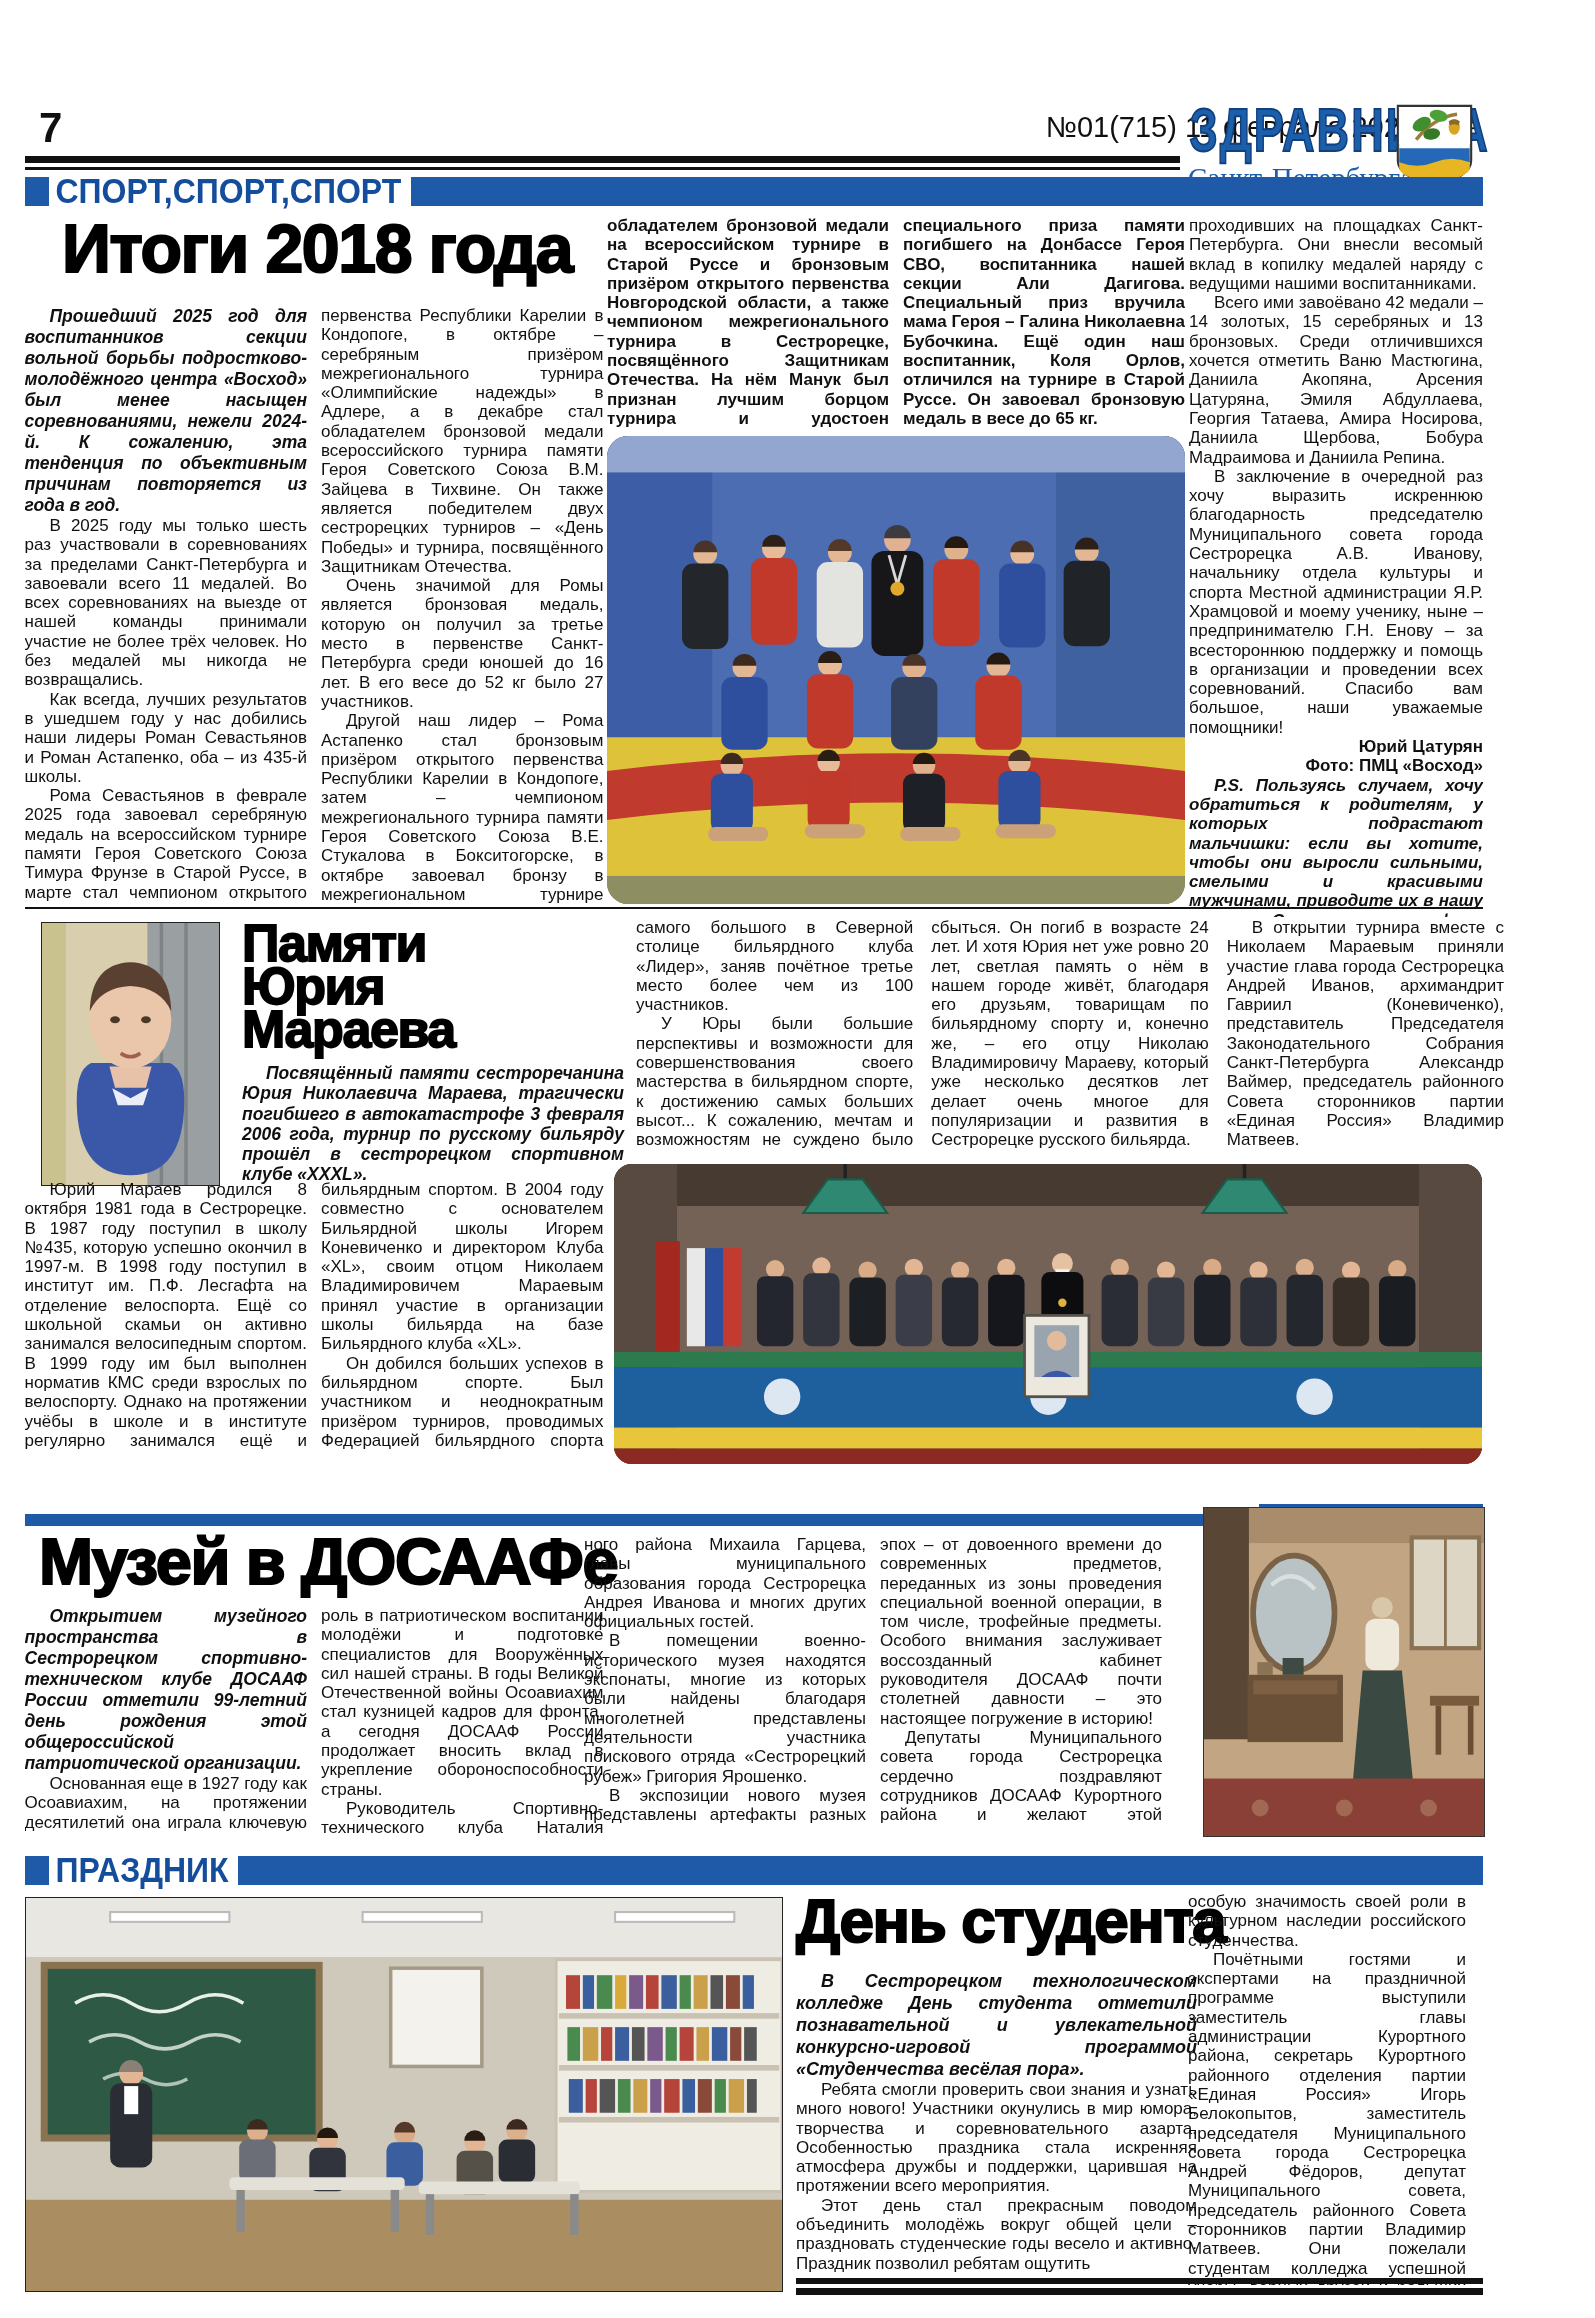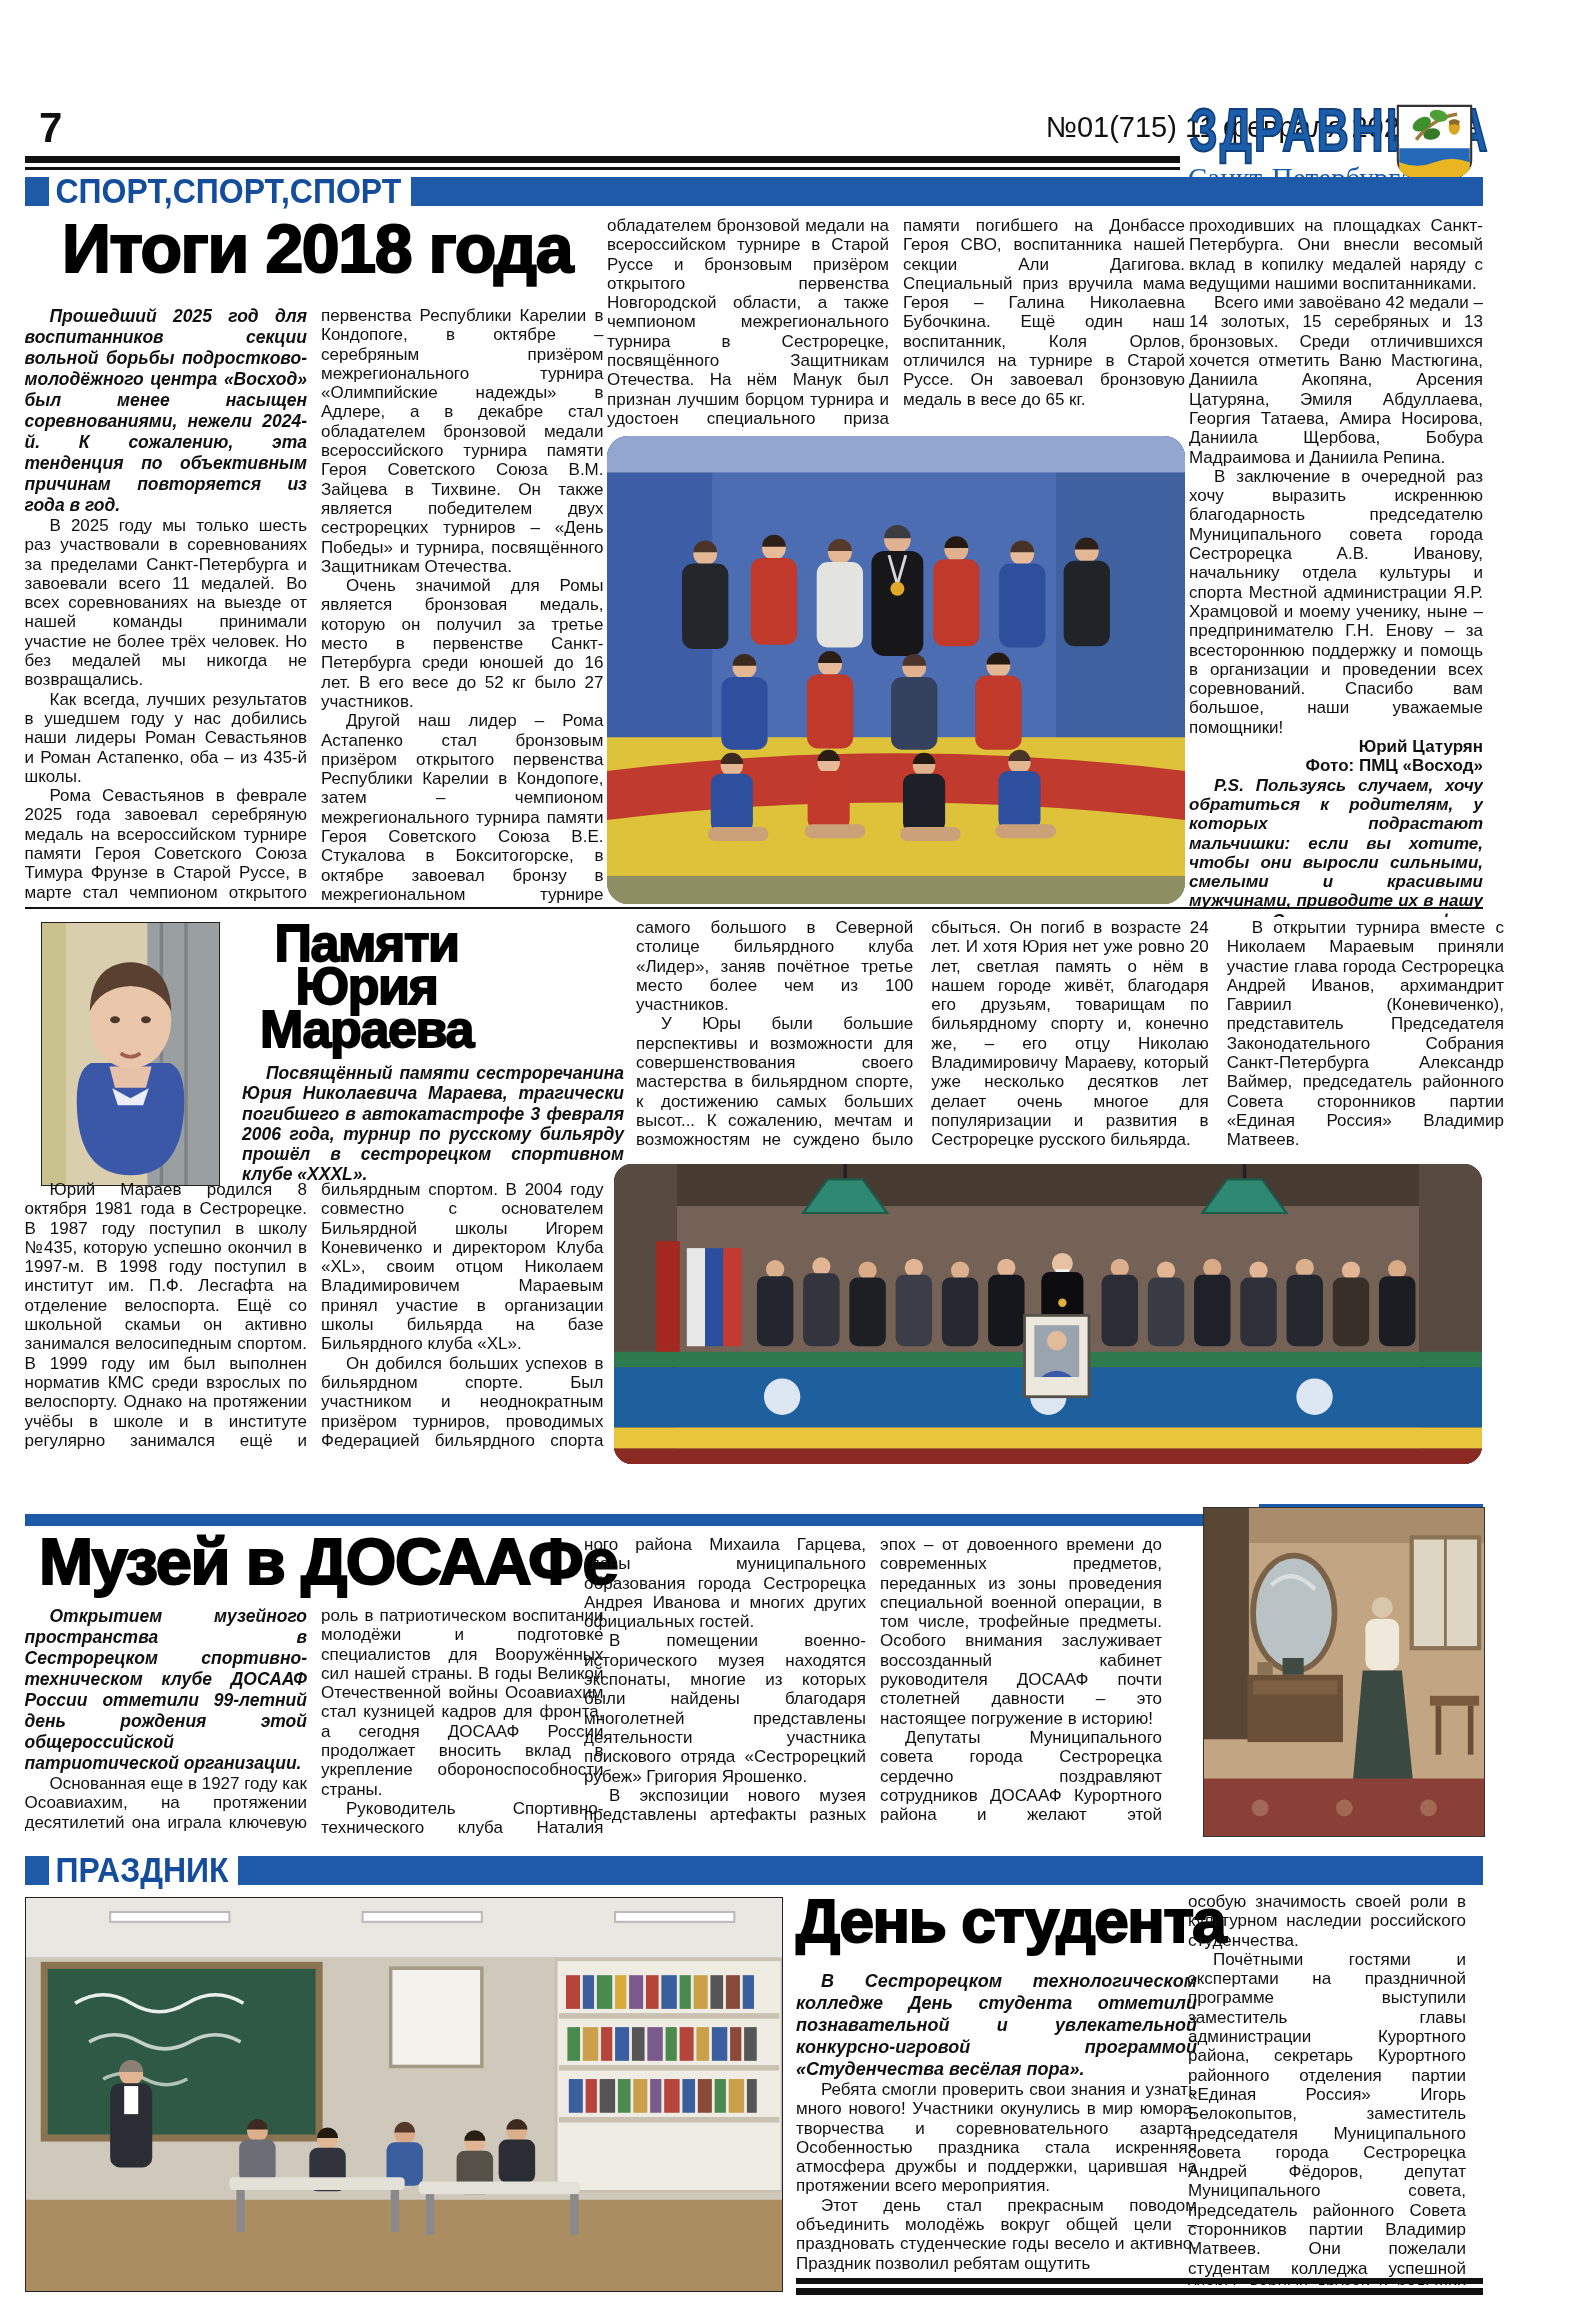--- a/index.html
+++ b/index.html
@@ -29,40 +29,40 @@
   .band2{position:absolute;left:24.5px;top:1504px;width:1458px;display:flex;align-items:center;}
   .band2-bar{flex:1;height:11.2px;background:#1e5aa8;}
   .band2-label{width:224px;height:32px;background:#1e5aa8;color:#fff;font-weight:bold;
                font-size:24px;display:flex;align-items:center;justify-content:center;
                letter-spacing:2.1px;flex:0 0 auto;}
 
   
   .headline{position:absolute;margin:0;font-weight:bold;color:#000;letter-spacing:-1.4px;
             -webkit-text-stroke:2.1px #000;}
   .sport-headline{left:62px;top:209px;font-size:68px;}
-  .maraev-headline{left:242px;top:922px;width:249px;font-size:52px;line-height:43px;text-align:center;-webkit-text-stroke:1.8px #000;}
+  .maraev-headline{left:242px;top:922px;width:249px;font-size:52px;line-height:43px;-webkit-text-stroke:1.8px #000;}
   .museum-headline{left:39px;top:1524px;font-size:65px;}
   .student-headline{left:796px;top:1885px;font-size:62px;}
 
   
   .region{position:absolute;font-size:17px;line-height:19.3px;text-align:justify;
           column-gap:14px;overflow:hidden;}
   .cols2{column-count:2;}
   .cols3{column-count:3;column-gap:18px;}
   .region p{margin:0;text-indent:25px;}
   .region p.noindent{text-indent:0;}
   .region p.lead{font-weight:bold;font-style:italic;font-size:17.5px;line-height:21px;}
   .region p.byline{font-weight:bold;text-align:right;text-indent:0;}
   .region p.ps{font-weight:bold;font-style:italic;}
   .maraev-lead{position:absolute;left:242px;top:1063px;width:382px;margin:0;
                font-size:17.5px;line-height:20.3px;font-weight:bold;font-style:italic;
                text-align:justify;text-indent:24px;}
 
   .sport-a{left:24.5px;top:306px;width:579px;height:604px;}
-  .sport-b{left:607px;top:216px;width:578px;height:216px;}
+  .sport-b{left:607px;top:216px;width:578px;height:216px;font-weight:bold;}
   .sport-c{left:1189px;top:216px;width:294px;height:701px;}
   .maraev-a{left:24.5px;top:1180px;width:579px;height:287px;}
   .maraev-b{left:636px;top:918px;width:868px;height:247px;}
   .museum-a{left:24.5px;top:1606px;width:579px;height:234px;}
   .museum-b{left:584px;top:1535px;width:578px;height:306px;}
   .student-a{left:796px;top:1970px;width:401px;height:308px;font-size:17px;}
   .student-a p.lead{font-size:18px;line-height:22px;}
   .student-b{left:1188px;top:1892px;width:278px;height:393px;}
 
   

